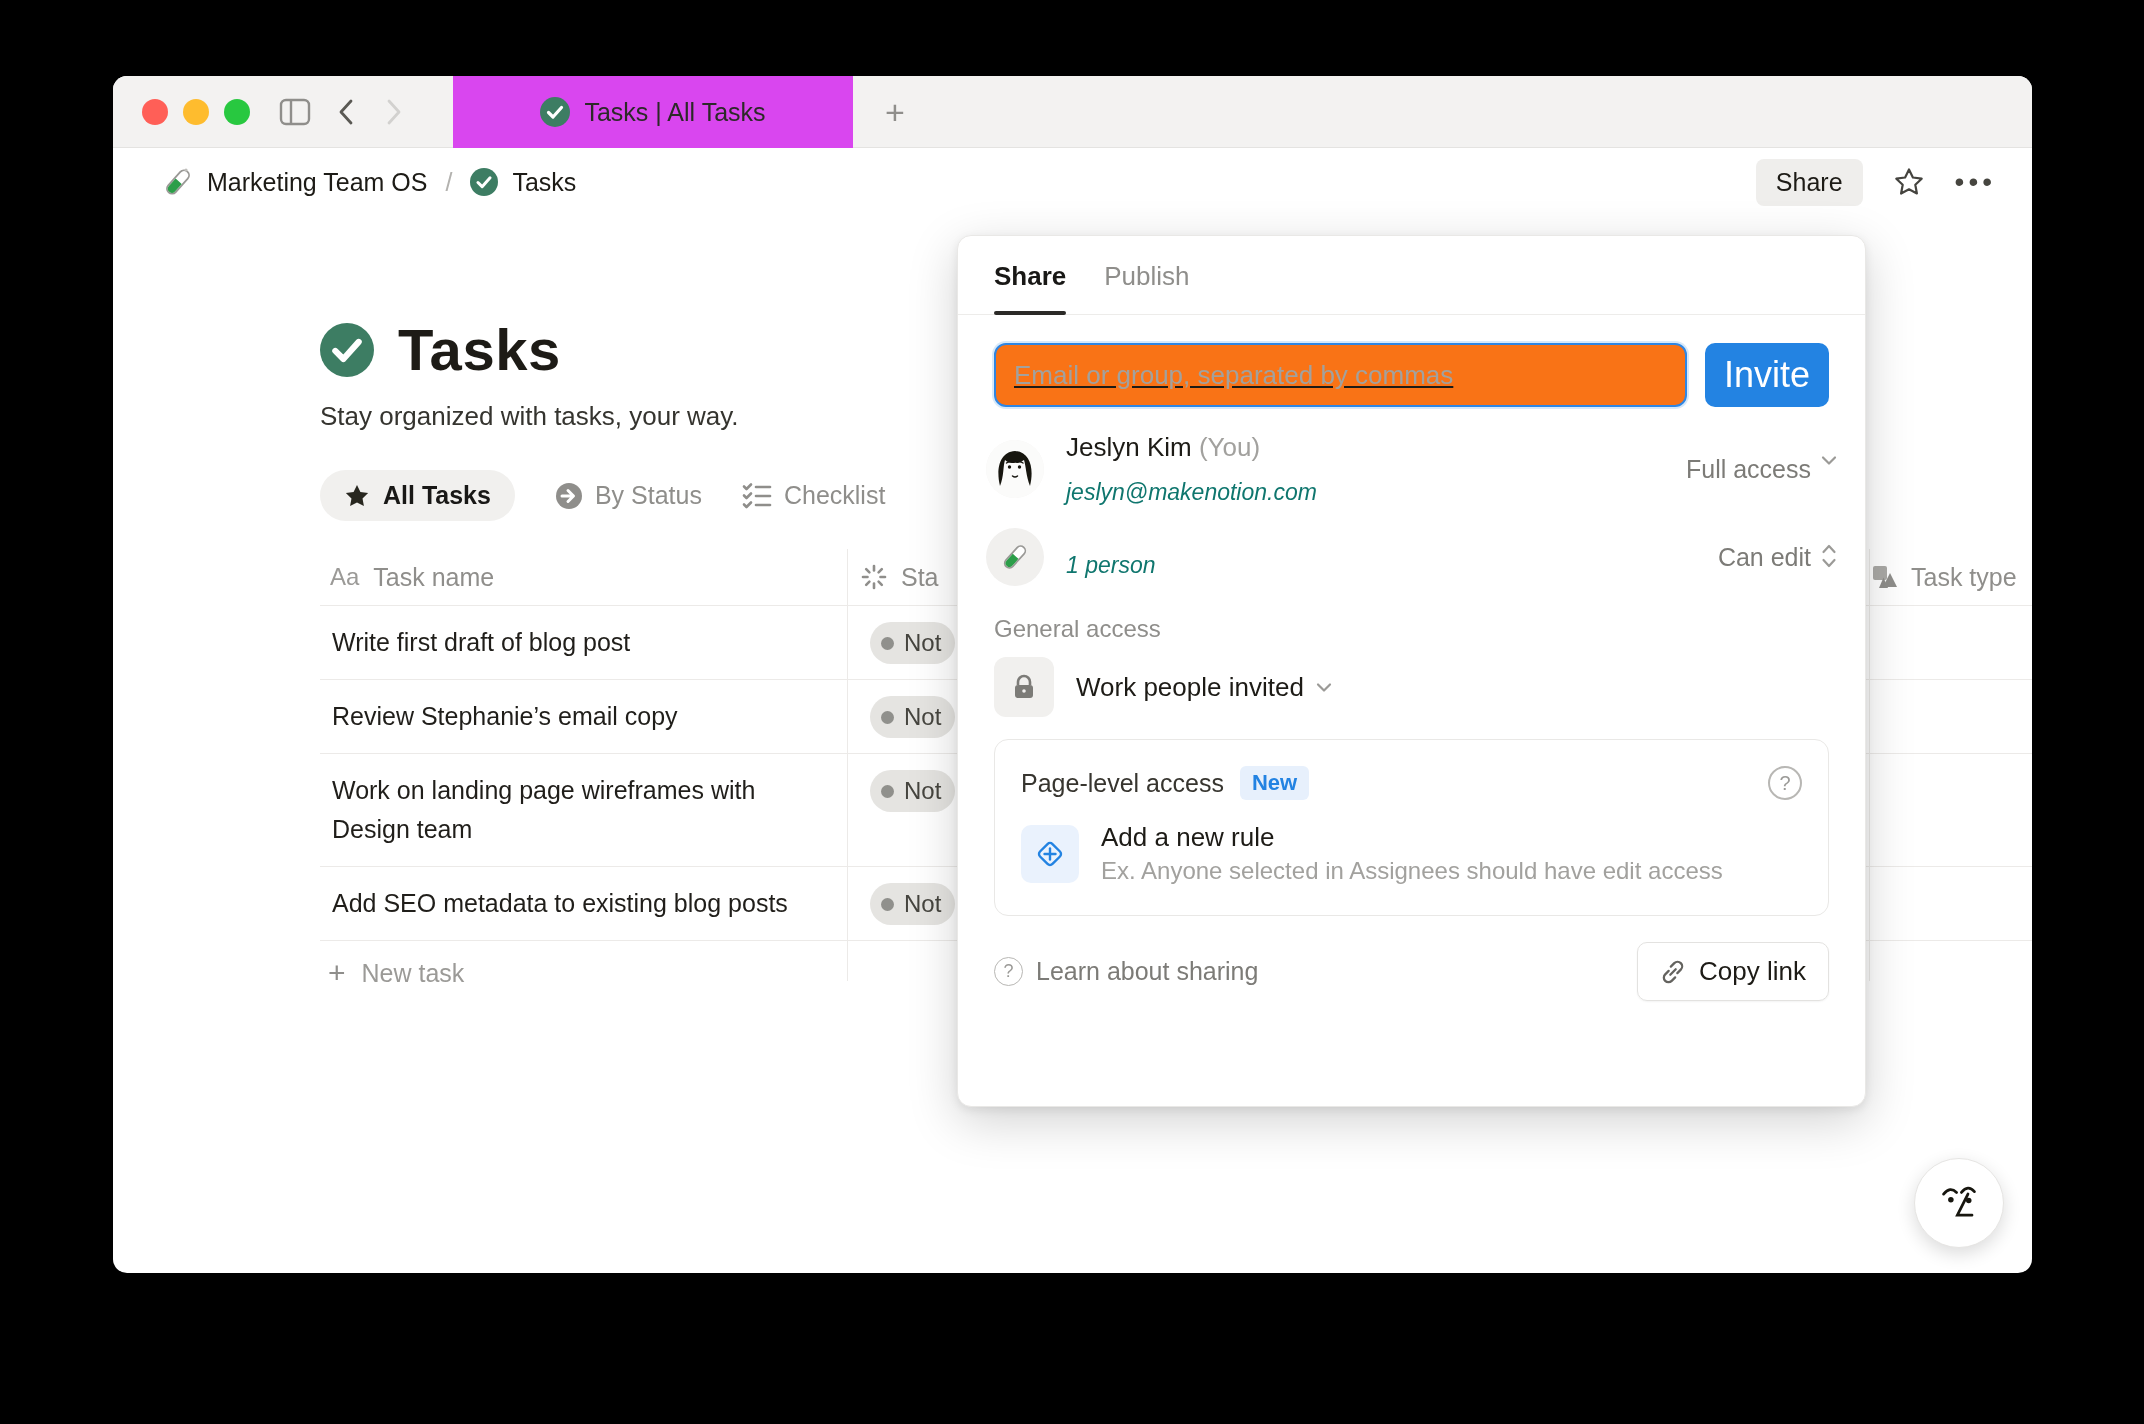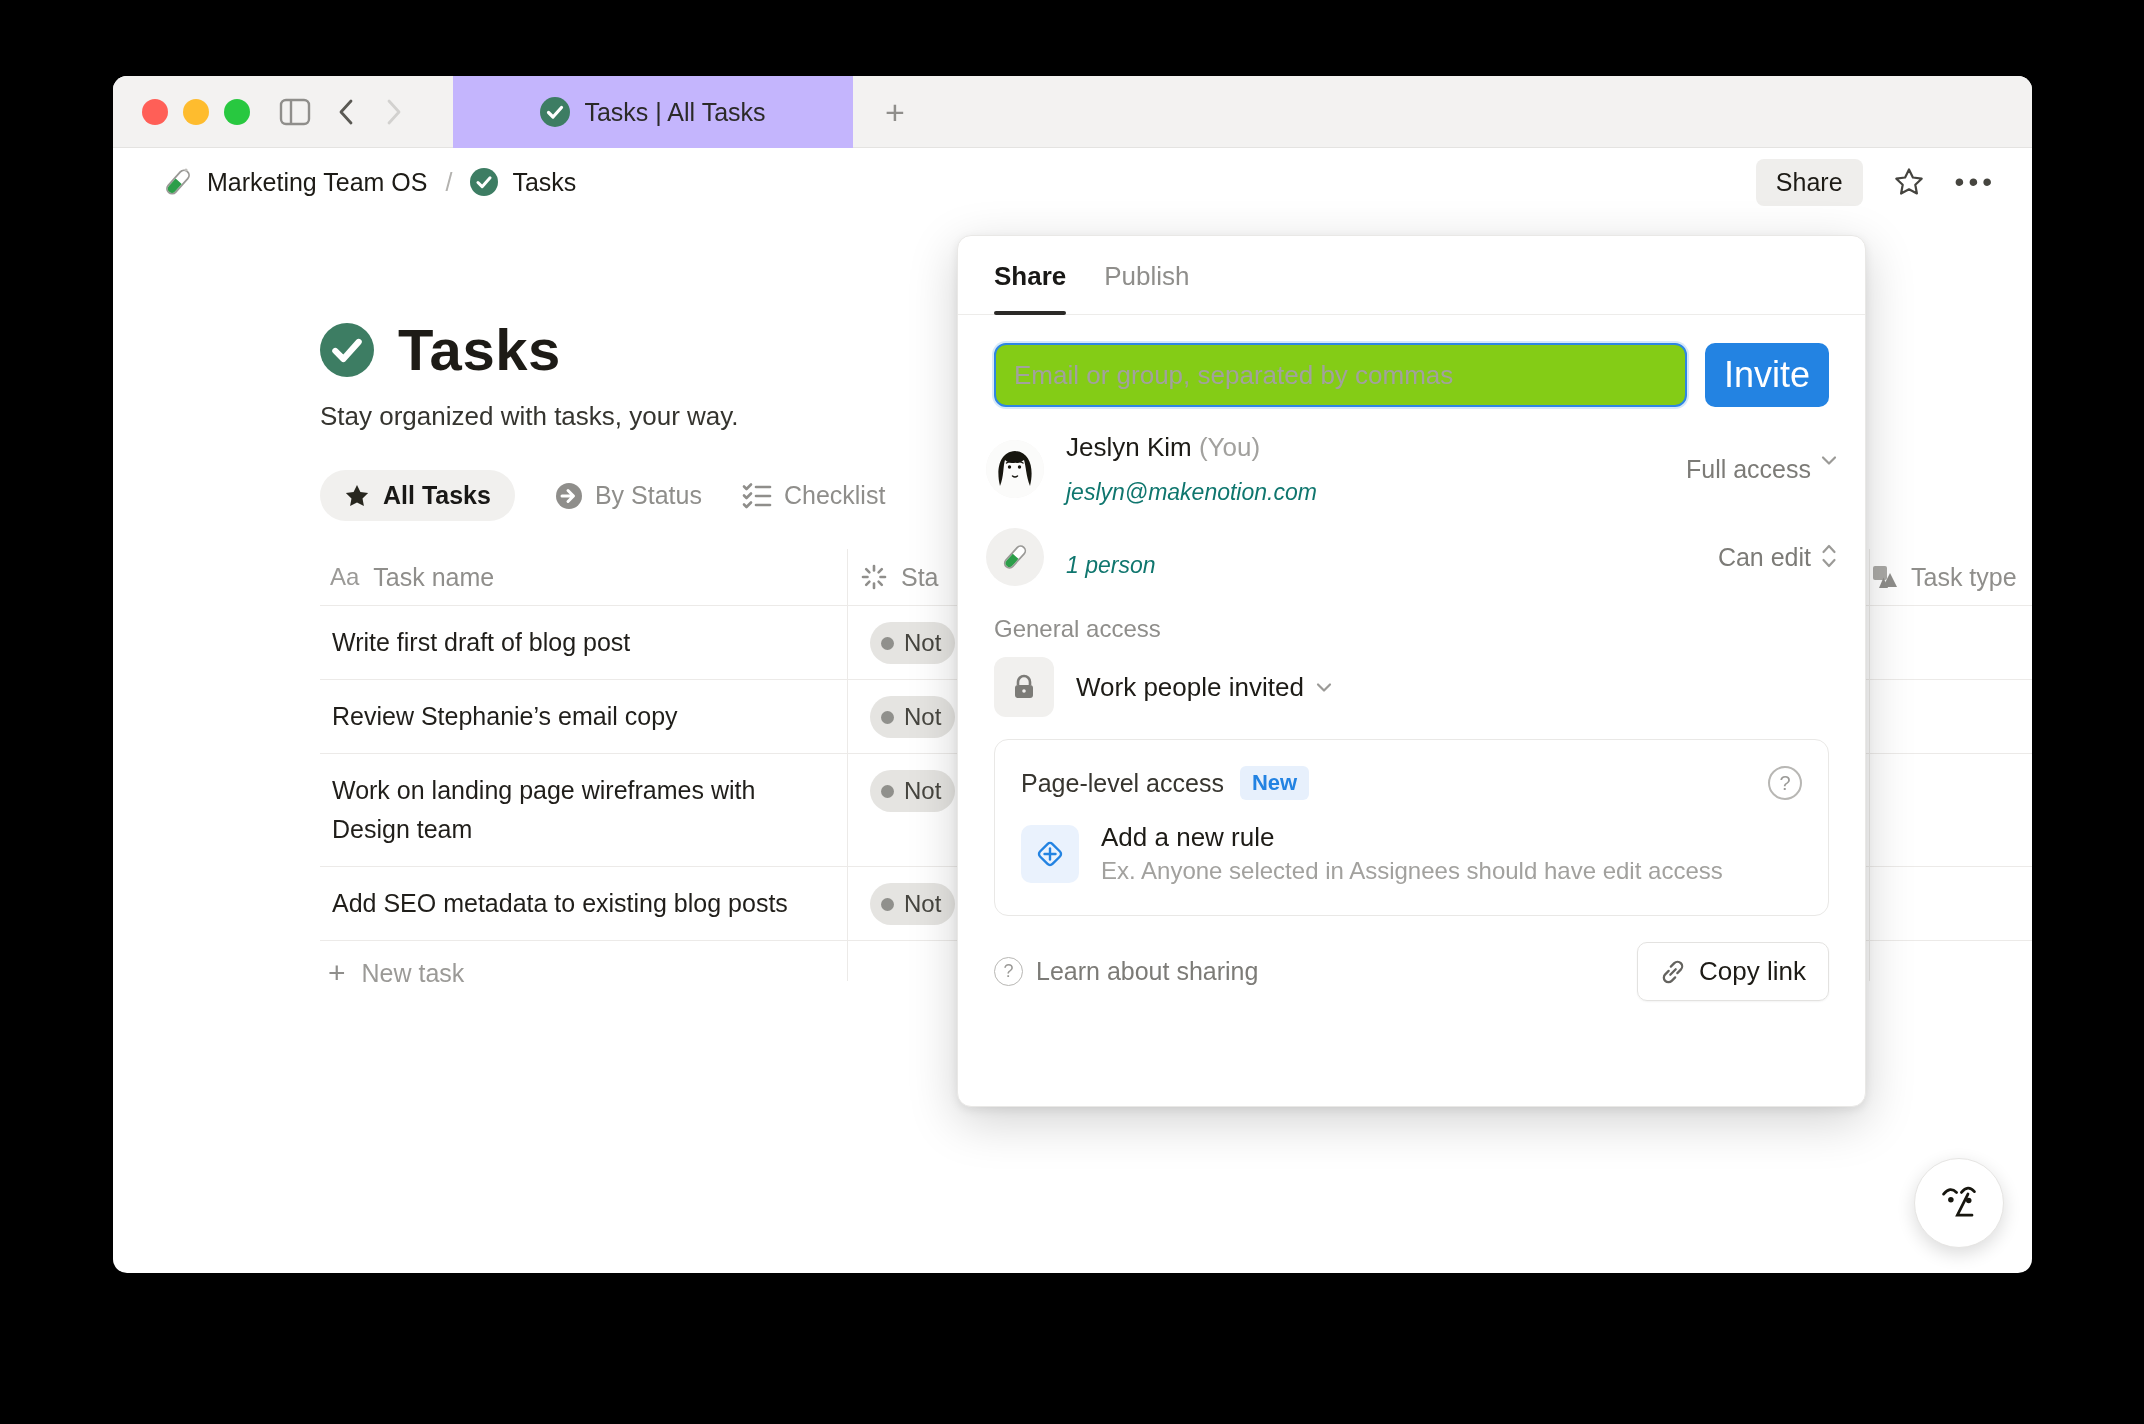--- a/index.html
+++ b/index.html
@@ -6,21 +6,21 @@
   .stage{position:relative;width:2144px;height:1424px;background:#000;overflow:hidden;
          font-family:"Liberation Sans","DejaVu Sans",sans-serif;color:#1d1b16;}
   .window{position:absolute;left:113px;top:76px;width:1919px;height:1197px;background:#fff;
           border-radius:14px;overflow:hidden;}
   
   .titlebar{display:flex;height:72px;align-items:stretch;}
   .tb-left{width:340px;background:#f3f2f1;border-bottom:1px solid #e4e3e1;display:flex;align-items:center;padding-left:29px;box-sizing:border-box;flex:none;}
   .light{width:26px;height:26px;border-radius:50%;margin-right:15px;flex:none;}
   .light.red{background:#ff5f57}.light.yellow{background:#febc2e}.light.green{background:#28c840}
   .tb-icon{margin-left:14px;display:flex;align-items:center;justify-content:center;}
-  .tab{width:400px;background:#c4b5fd;display:flex;align-items:center;justify-content:center;gap:14px;flex:none;}
+  .tab{width:400px;background:#d946ef;display:flex;align-items:center;justify-content:center;gap:14px;flex:none;}
   .tab-title{font-size:25px;color:#2b2a27;}
   .tb-rest{flex:1;background:#f3f2f1;border-bottom:1px solid #e4e3e1;display:flex;align-items:center;padding-left:32px;}
   .plus-glyph{font-size:34px;color:#8f8e8b;font-weight:300;line-height:1;}
   
   .topbar{height:68px;display:flex;align-items:center;padding:0 36px 0 50px;justify-content:space-between;}
   .crumbs{display:flex;align-items:center;gap:14px;font-size:25px;}
   .crumb-sep{color:#b3b2af;margin:0 4px;}
   .top-actions{display:flex;align-items:center;gap:30px;}
   .share-pill{background:#efeeec;border-radius:8px;padding:9px 20px;font-size:25px;color:#1d1b16;}
   .dots{font-size:28px;color:#46453f;letter-spacing:4px;}
@@ -53,23 +53,23 @@
   .new-task .plus-glyph{font-size:30px;}
   
   .dialog{position:absolute;left:844px;top:159px;width:909px;height:872px;background:#fff;border-radius:14px;
           border:1px solid #e9e8e6;box-shadow:0 14px 50px rgba(0,0,0,.18),0 3px 10px rgba(0,0,0,.08);box-sizing:border-box;}
   .dlg-tabs{display:flex;align-items:flex-end;gap:38px;padding:0 36px;height:79px;border-bottom:1px solid #edecea;box-sizing:border-box;}
   .dlg-tab{font-size:26px;padding-bottom:22px;position:relative;}
   .dlg-tab.active{font-weight:700;color:#191816;}
   .dlg-tab.active::after{content:"";position:absolute;left:0;right:0;bottom:-1px;height:4px;background:#2b2a27;border-radius:2px;}
   .dlg-tab.inactive{color:#8f8e8b;}
   .invite-row{display:flex;align-items:center;gap:18px;padding:28px 36px 14px;}
-  .email-input{flex:1;height:64px;box-sizing:border-box;border:2.5px solid #2f86e3;border-radius:12px;background:#84cc16;
+  .email-input{flex:1;height:64px;box-sizing:border-box;border:2.5px solid #2f86e3;border-radius:12px;background:#f97316;
                font-size:26px;color:#1d1b16;padding:0 18px;outline:none;box-shadow:0 0 0 2px rgba(35,131,226,.18);
-               font-family:"Liberation Sans","DejaVu Sans",sans-serif;}
+               font-family:"Liberation Sans","DejaVu Sans",sans-serif;text-decoration:underline;}
   .email-input::placeholder{color:#a2a19e;}
   .invite-btn{width:124px;height:64px;border-radius:10px;background:#2383e2;color:#fff;font-size:36px;font-weight:500;
               display:flex;align-items:center;justify-content:center;flex:none;}
   .member{display:flex;align-items:center;padding:11px 28px;}
   .avatar{width:58px;height:58px;border-radius:50%;flex:none;overflow:hidden;background:#f7f6f5;}
   .m-text{margin-left:22px;flex:1;min-width:0;}
   .m-name{font-size:26px;color:#1d1b16;}
   .m-name .you{color:#a2a19e;}
   .m-sub{font-size:23px;color:#0f766e;margin-top:16px;font-style:italic;}
   .m-access{display:flex;align-items:flex-start;gap:10px;font-size:25px;color:#7c7b77;flex:none;}

